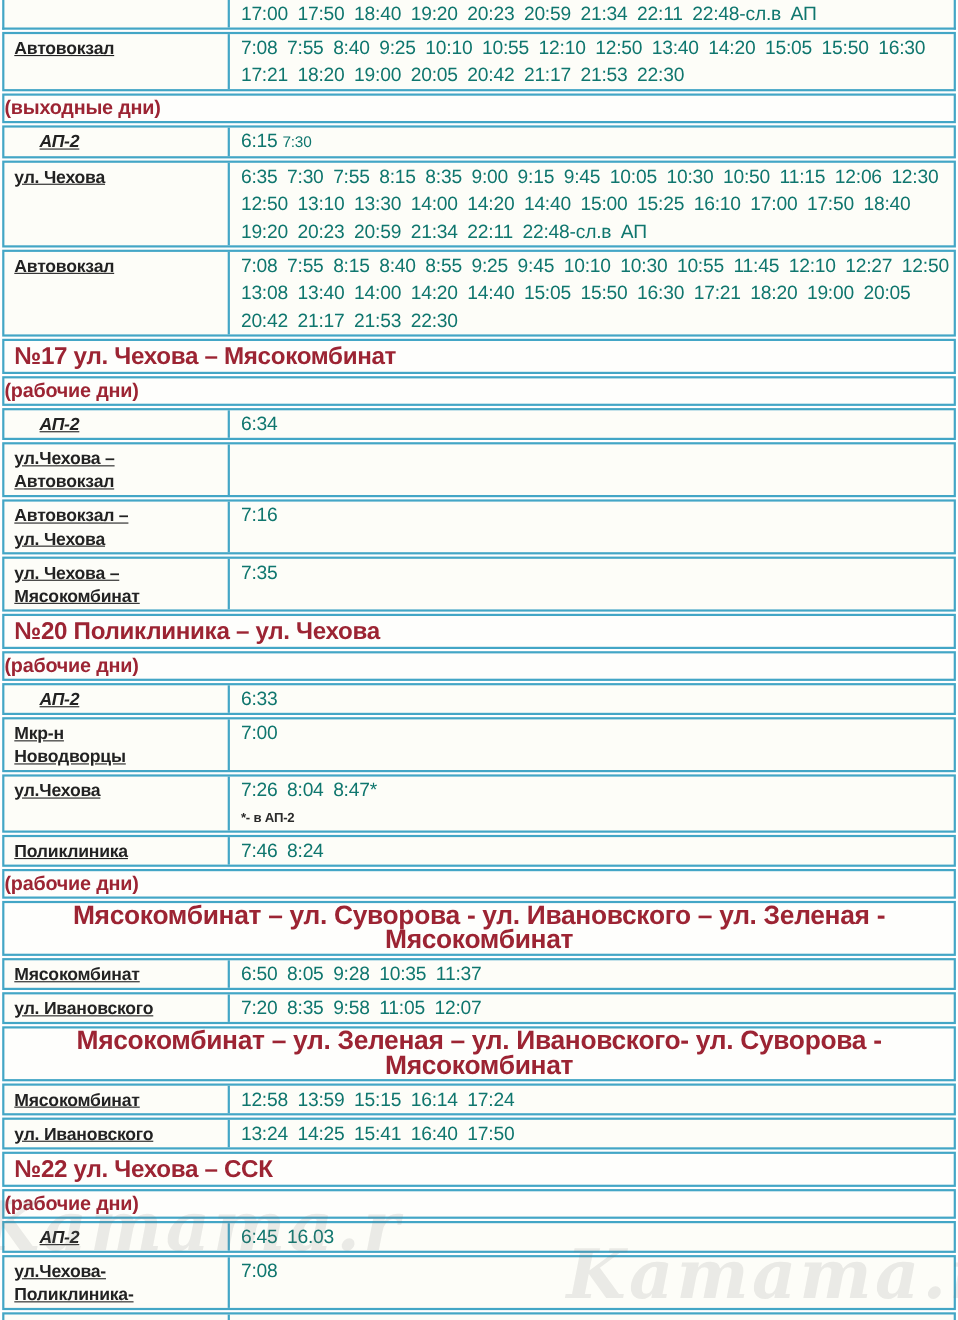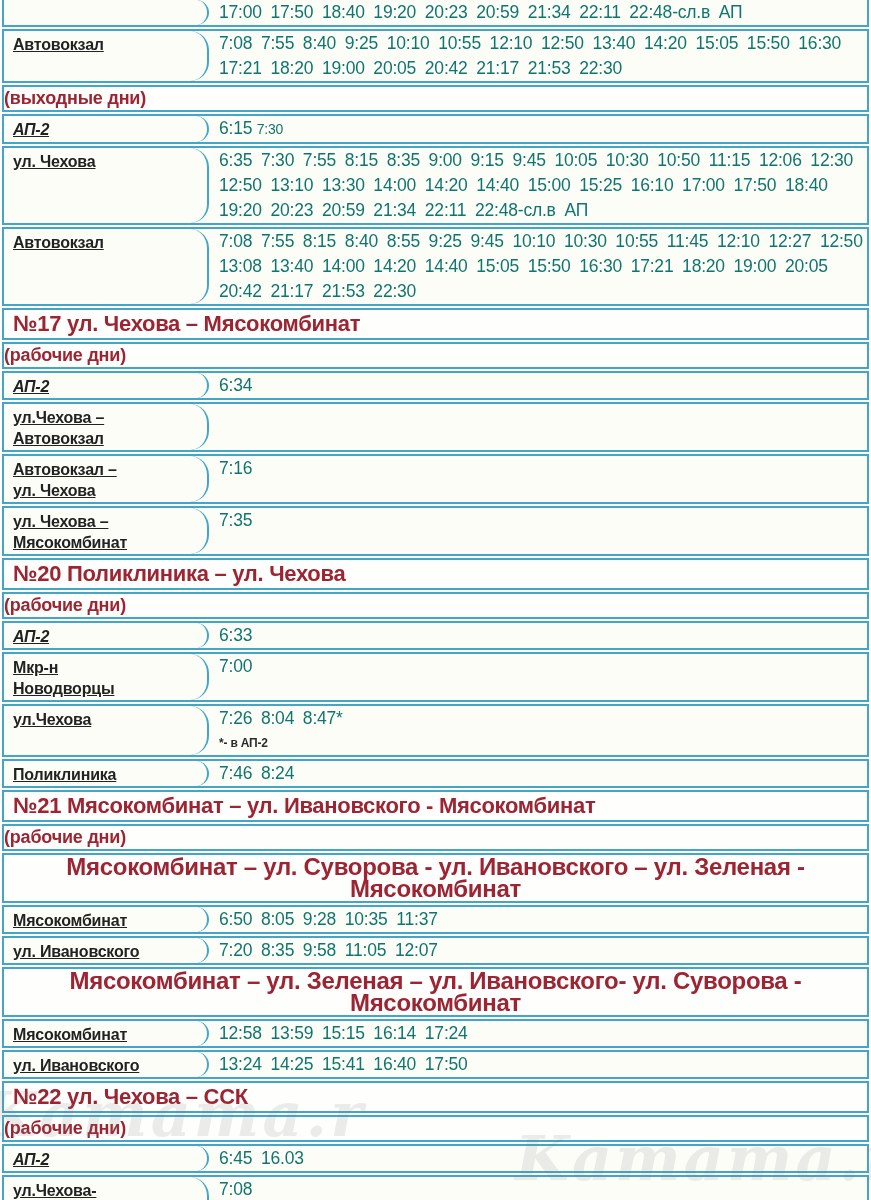--- a/index.html
+++ b/index.html
@@ -19,38 +19,37 @@
     margin-bottom: 2px;
     align-items: stretch;
   }
   .row.cut { border-top: none; }
 
   .c1 {
     width: 205px;
     flex: none;
     border-right: 2px solid #43a6c6;
     padding: 1px 6px 1px 9px;
-    border-radius: 19px;
   }
   .c2 {
     flex: 1;
     padding: 0 2px 0 10px;
   }
   .st {
     display: inline-block;
     font-weight: bold;
     font-size: 16px;
     line-height: 21px;
     color: #222;
     text-decoration: underline;
     white-space: pre-line;
     letter-spacing: -0.2px;
     padding-top: 2px;
   }
-  .st.it { font-style: italic; }
+  .st.it { font-style: italic; margin-left: 23px; }
   .tm {
     font-size: 17.5px;
     line-height: 25px;
     letter-spacing: -0.2px;
     word-spacing: 4px;
     color: #0f766e;
   }
   .tm.sm { font-size: 14px; }
   .fn {
     font-size: 12px;
@@ -184,21 +183,20 @@
         <div class="tm">7:26 8:04 8:47*</div>
         <div class="fn">*- в АП-2</div>
       </div>
   </div>
 
   <div class="row">
     <div class="c1"><span class="st">Поликлиника</span></div>
     <div class="c2"><span class="tm">7:46 8:24</span></div>
   </div>
 
-  <div class="row full route"><span>№21 Мясокомбинат – ул. Ивановского - Мясокомбинат</span></div>
 
   <div class="row full day"><span>(рабочие дни)</span></div>
 
   <div class="row full sub"><span>Мясокомбинат – ул. Суворова - ул. Ивановского – ул. Зеленая - Мясокомбинат</span></div>
 
   <div class="row">
     <div class="c1"><span class="st">Мясокомбинат</span></div>
     <div class="c2"><span class="tm">6:50 8:05 9:28 10:35 11:37</span></div>
   </div>
 

